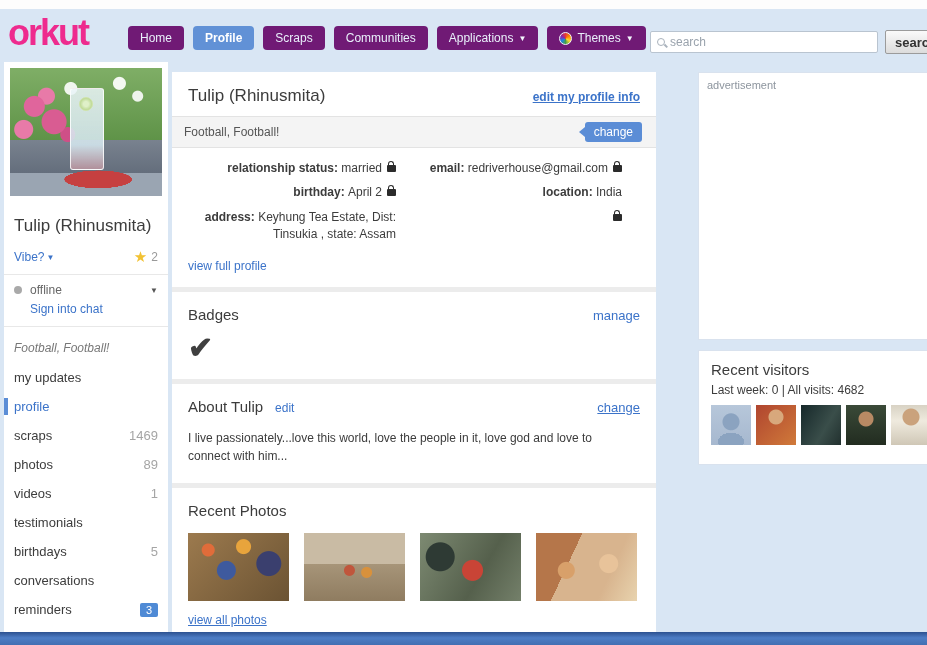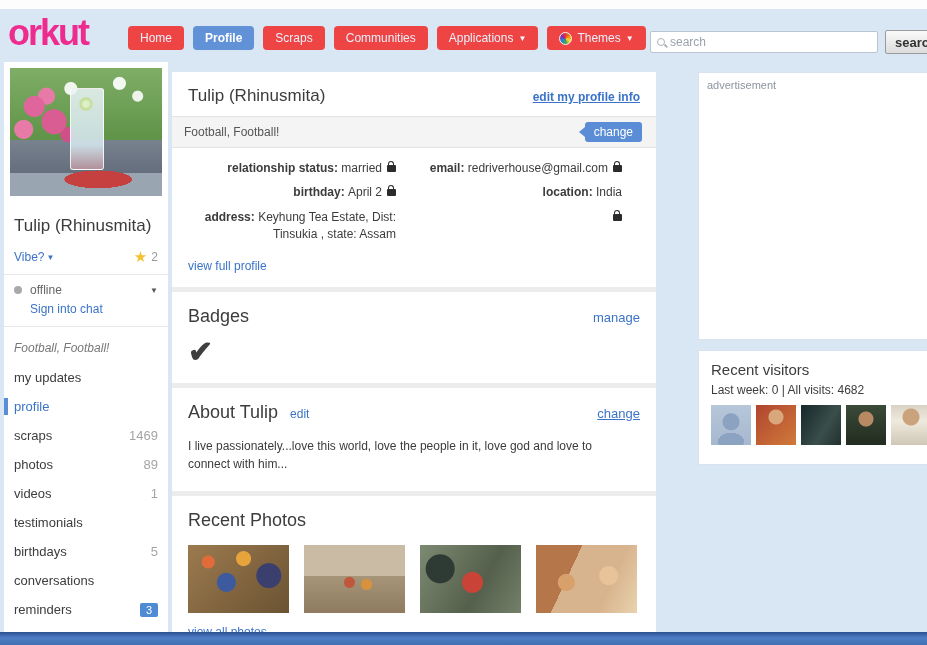--- a/index.html
+++ b/index.html
@@ -15,21 +15,21 @@
 
   
   .topbar { position:absolute; top:9px; left:0; right:0; height:55px; }
   .logo {
     position:absolute; left:8px; top:3px;
     font-size:36px; font-weight:bold; letter-spacing:-2px;
     color:#ee2b8e; cursor:pointer;
   }
   .nav { position:absolute; left:128px; top:17px; display:flex; gap:9px; }
   .nav-btn {
-    background:#ef4444; color:#e9f0fb; border-radius:4px;
+    background:#701a75; color:#e9f0fb; border-radius:4px;
     padding:5px 12px; font-size:12px; cursor:pointer;
     display:flex; align-items:center; gap:5px; white-space:nowrap;
   }
   .nav-btn.active { background:#6191d6; color:#fff; font-weight:bold; }
   .nav-caret { font-size:8px; color:#f3f7fd; }
   .wheel-icon {
     width:13px; height:13px; border-radius:50%;
     background:conic-gradient(#e53935,#fb8c00,#fdd835,#43a047,#1e88e5,#8e24aa,#e53935);
     border:1px solid #f0f4fb;
   }
@@ -95,21 +95,21 @@
   .menu-count { margin-left:auto; color:#a5a5a5; }
   .menu-badge { margin-left:auto; background:#4f8ad5; color:#fff; font-size:11px;
     padding:1px 6px; border-radius:2px; }
   .actions-hdr { padding:18px 10px 6px; font-size:15px; color:#555; }
 
   
   .section { background:#fff; }
   .section + .section { border-top:5px solid #ececec; }
   .sec-hdr { display:flex; align-items:baseline; padding:14px 16px 10px; }
   .sec-title { font-size:17px; color:#3c3c3c; }
-  .sec-title.small { font-size:18px; }
+  .sec-title.small { font-size:15px; }
   .edit-profile { margin-left:auto; font-weight:bold; text-decoration:underline; font-size:12px; }
   .plain-right { margin-left:auto; font-size:13px; }
   .underline { text-decoration:underline; }
   .status-strip { background:#f4f4f4; border-top:1px solid #e3e3e3; border-bottom:1px solid #e3e3e3;
     display:flex; align-items:center; padding:5px 10px 5px 12px; color:#555; }
   .change-btn { margin-left:auto; background:#5b8dd6; color:#fff; font-size:12px;
     padding:3px 9px; border-radius:3px; position:relative; cursor:pointer; margin-right:4px; }
   .change-btn::before { content:""; position:absolute; left:-6px; top:50%; margin-top:-5px;
     border-top:5px solid rgba(0,0,0,0); border-bottom:5px solid rgba(0,0,0,0); border-right:6px solid #5b8dd6; }
   .fields { display:flex; padding:12px 16px 2px;text-align:right; }

